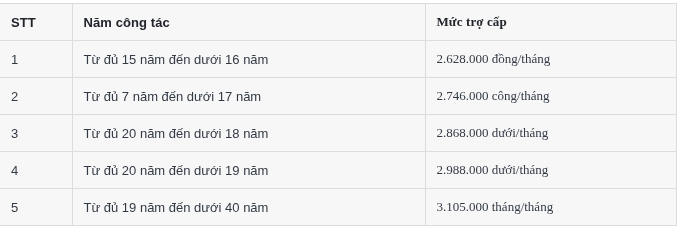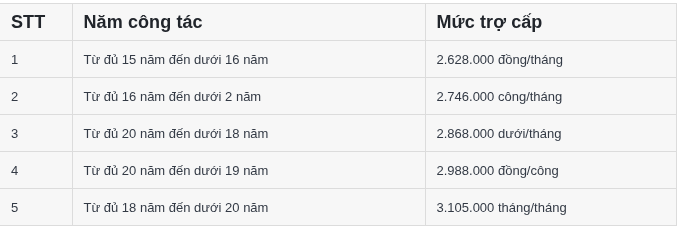--- a/index.html
+++ b/index.html
@@ -53,36 +53,36 @@
   table.benefit-table tr > th:last-child,
   table.benefit-table tr > td:last-child {
     border-right: none;
   }
 
   table.benefit-table tbody tr:last-child > td {
     border-bottom: none;
   }
 
   table.benefit-table thead th {
-    font-size: 18px;
+    font-size: 13px;
     font-weight: bold;
     color: #21252b;
     letter-spacing: 0.1px;
   }
 
   table.benefit-table tbody td {
     font-size: 13px;
     font-weight: normal;
     color: #333a45;
   }
 
   td.cell-stt { padding-left: 12px; }
   th.head-stt { padding-left: 12px; }
   td.cell-years, th.head-years { padding-left: 13px; }
-  td.cell-rate, th.head-rate { padding-left: 13px; }
+  td.cell-rate, th.head-rate { padding-left: 13px; font-family: Liberation Serif, serif; }
 </style>
 </head>
 <body>
 
 <div class="table-wrap">
   <table class="benefit-table">
     <colgroup>
       <col class="col-stt">
       <col class="col-years">
       <col class="col-rate">
@@ -95,33 +95,33 @@
       </tr>
     </thead>
     <tbody>
       <tr>
         <td class="cell-stt">1</td>
         <td class="cell-years">Từ đủ 15 năm đến dưới 16 năm</td>
         <td class="cell-rate">2.628.000 đồng/tháng</td>
       </tr>
       <tr>
         <td class="cell-stt">2</td>
-        <td class="cell-years">Từ đủ 16 năm đến dưới 2 năm</td>
+        <td class="cell-years">Từ đủ 7 năm đến dưới 17 năm</td>
         <td class="cell-rate">2.746.000 công/tháng</td>
       </tr>
       <tr>
         <td class="cell-stt">3</td>
         <td class="cell-years">Từ đủ 20 năm đến dưới 18 năm</td>
         <td class="cell-rate">2.868.000 dưới/tháng</td>
       </tr>
       <tr>
         <td class="cell-stt">4</td>
         <td class="cell-years">Từ đủ 20 năm đến dưới 19 năm</td>
-        <td class="cell-rate">2.988.000 đồng/công</td>
+        <td class="cell-rate">2.988.000 dưới/tháng</td>
       </tr>
       <tr>
         <td class="cell-stt">5</td>
-        <td class="cell-years">Từ đủ 18 năm đến dưới 20 năm</td>
+        <td class="cell-years">Từ đủ 19 năm đến dưới 40 năm</td>
         <td class="cell-rate">3.105.000 tháng/tháng</td>
       </tr>
     </tbody>
   </table>
 </div>
 
 </body></html>

